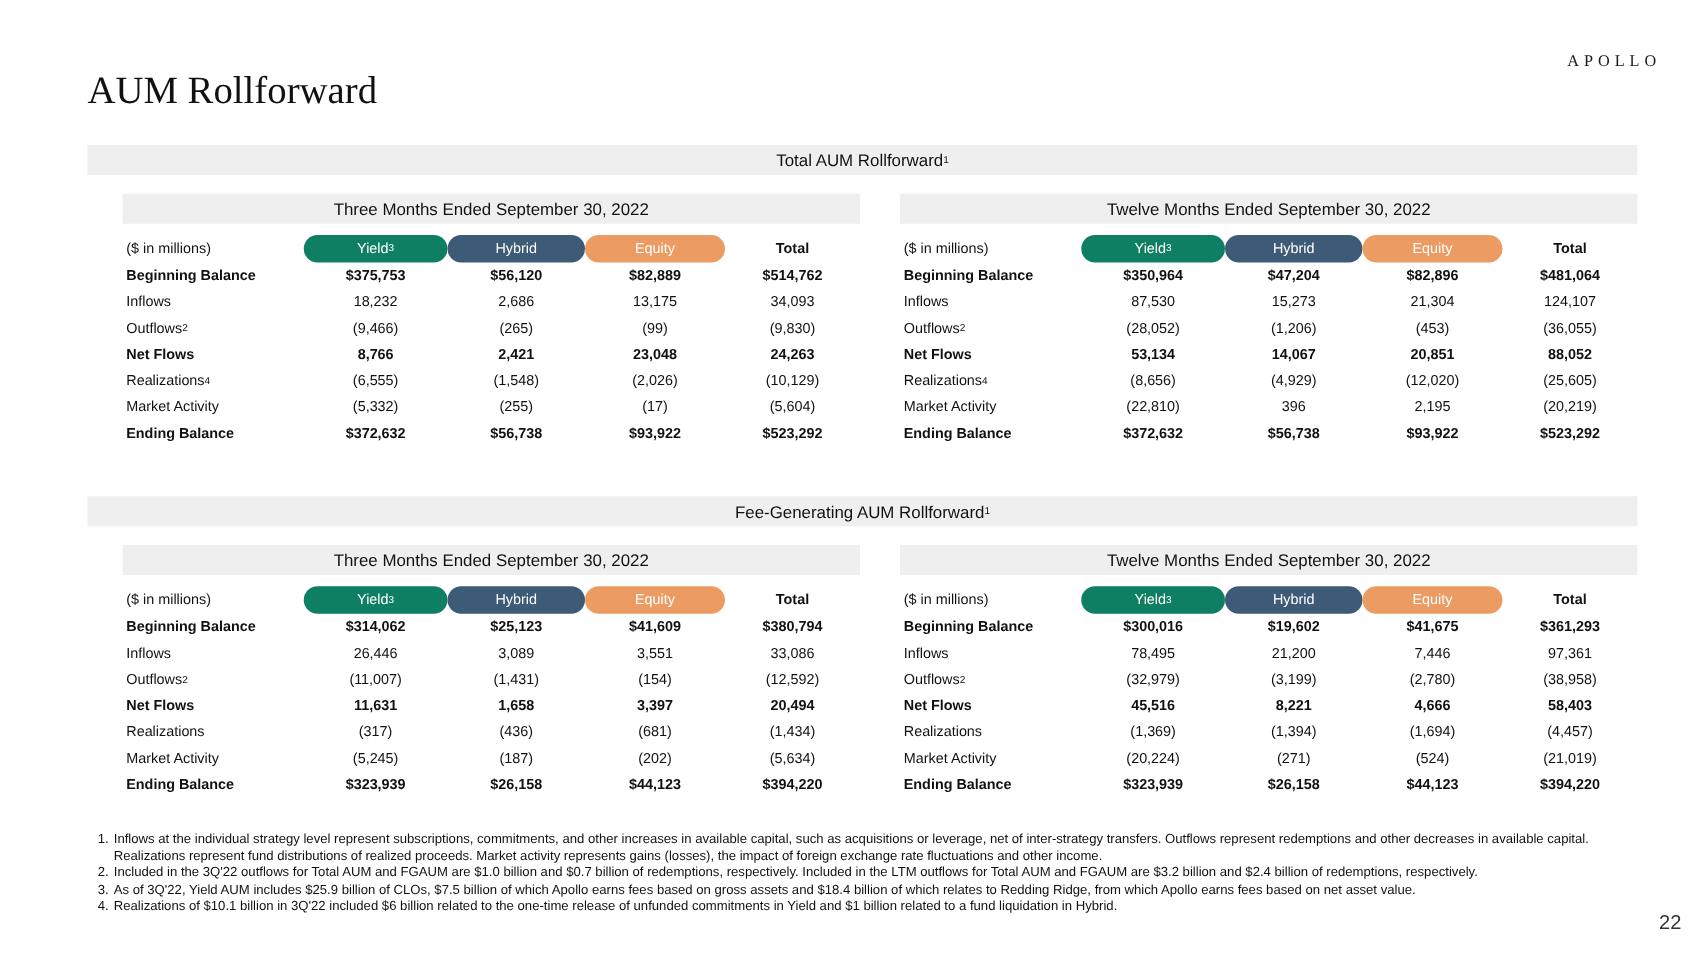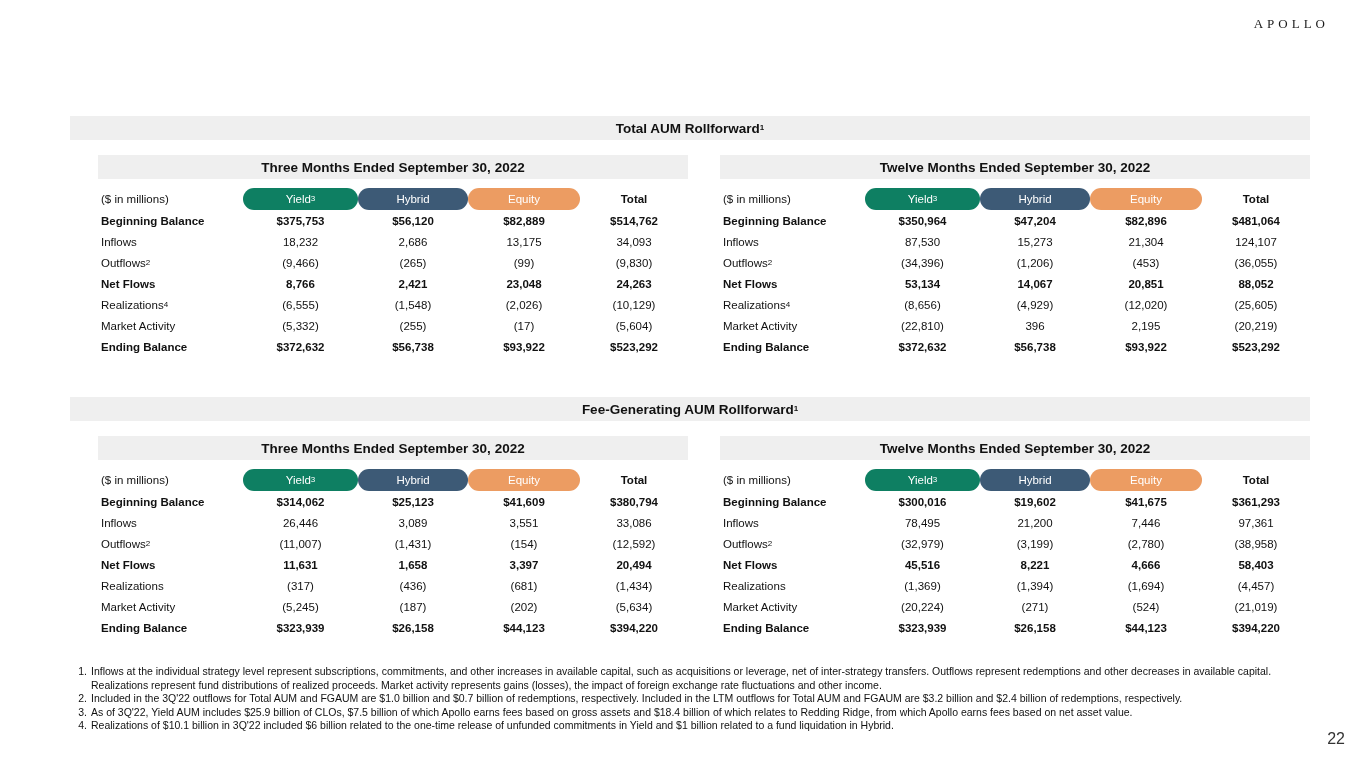--- a/index.html
+++ b/index.html
@@ -1,34 +1,34 @@
 <!DOCTYPE html>
 <html><head>
 <meta charset="utf-8">
 <style>
   html,body { margin:0; padding:0; background:#ffffff; }
   .slide {
     position:relative; width:1365px; height:768px; background:#ffffff;
     font-family:"Liberation Sans", sans-serif; color:#111; overflow:hidden;
   }
   .brand {
-    position:absolute; top:16px; right:36px;
+    position:absolute; top:41px; right:36px;
     font-family:"Liberation Serif", serif; font-size:13px; letter-spacing:4px;
     color:#1a1a1a;
   }
   .title {
     position:absolute; top:54px; left:70px; margin:0;
     font-family:"Liberation Serif", serif; font-weight:400; font-size:31px; color:#111;
   }
   .section { position:absolute; left:70px; width:1240px; }
   .section-0 { top:116px; }
   .section-1 { top:397px; }
   .band {
     background:#EFEFEF; height:24px; display:flex; align-items:center; justify-content:center;
-    font-weight:bold; font-size:13.5px; color:#111;
+    font-weight:normal; font-size:13.5px; color:#111;
   }
   .band sup, .colhdr sup, .rlabel sup { font-size:8px; line-height:0; }
   .tables-row { display:flex; justify-content:space-between; margin-top:15px; }
   .table-block { width:590px;margin-left:28px; }
   .period-band { height:24px; }
   .aum-table {
     display:grid; grid-template-columns:145px 115px 110px 112px 108px;
     margin-top:9px; font-size:11.5px;
   }
   .cell { height:21px; display:flex; align-items:center; justify-content:center; }
@@ -41,20 +41,21 @@
   .footnotes { position:absolute; top:665px; left:70px; width:1252px; font-size:10.5px; line-height:13.5px; color:#111; }
   .footnote { display:grid; grid-template-columns:17px 1fr; column-gap:4px; }
   .fn-num { text-align:right; }
   .page-number { position:absolute; top:730px; right:20px; font-size:16px; color:#333; }
 </style>
 </head>
 <body>
 
 <div class="slide">
   <div class="brand">APOLLO</div>
+  <h1 class="title">AUM Rollforward</h1>
   <div id="sections">
       <div class="section section-0">
         <div class="band">Total AUM Rollforward<sup>1</sup></div>
         <div class="tables-row">
           <div class="table-block">
             <div class="band period-band">Three Months Ended September 30, 2022</div>
             <div class="aum-table">
               <div class="cell hdr-cell unit-label">($ in millions)</div>
               <div class="cell hdr-cell colhdr" style="background: rgb(14, 127, 98);">Yield<sup>3</sup></div>
               <div class="cell hdr-cell colhdr" style="background: rgb(61, 90, 118);">Hybrid</div>
@@ -109,21 +110,21 @@
               <div class="cell bold">$350,964</div>
               <div class="cell bold">$47,204</div>
               <div class="cell bold">$82,896</div>
               <div class="cell bold">$481,064</div>
               <div class="cell rlabel">Inflows</div>
               <div class="cell">87,530</div>
               <div class="cell">15,273</div>
               <div class="cell">21,304</div>
               <div class="cell">124,107</div>
               <div class="cell rlabel">Outflows<sup>2</sup></div>
-              <div class="cell">(34,396)</div>
+              <div class="cell">(28,052)</div>
               <div class="cell">(1,206)</div>
               <div class="cell">(453)</div>
               <div class="cell">(36,055)</div>
               <div class="cell rlabel bold">Net Flows</div>
               <div class="cell bold">53,134</div>
               <div class="cell bold">14,067</div>
               <div class="cell bold">20,851</div>
               <div class="cell bold">88,052</div>
               <div class="cell rlabel">Realizations<sup>4</sup></div>
               <div class="cell">(8,656)</div>

